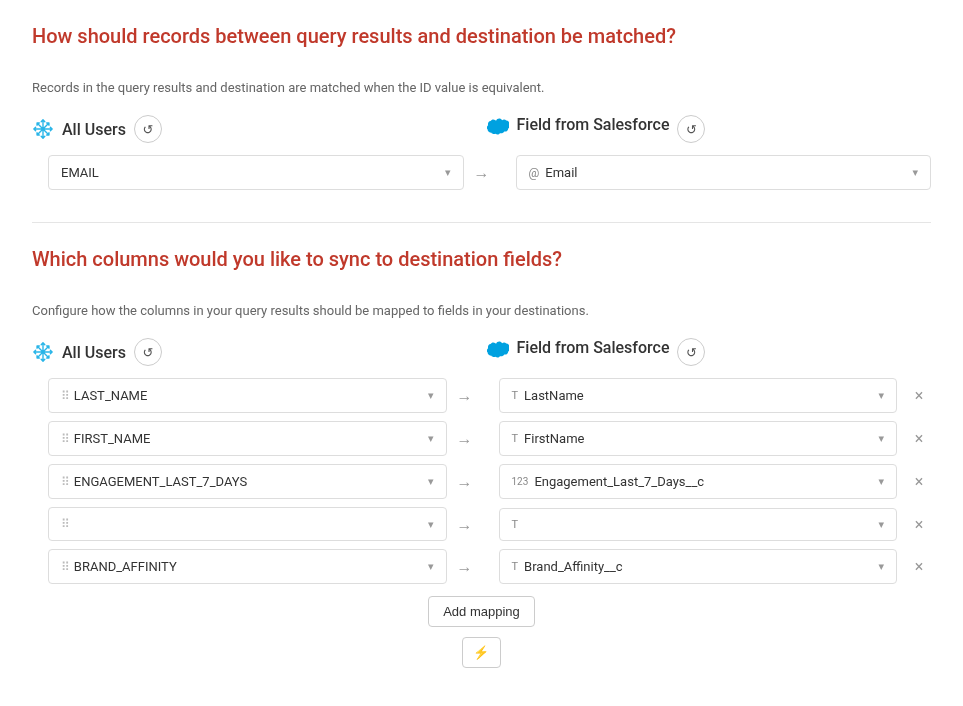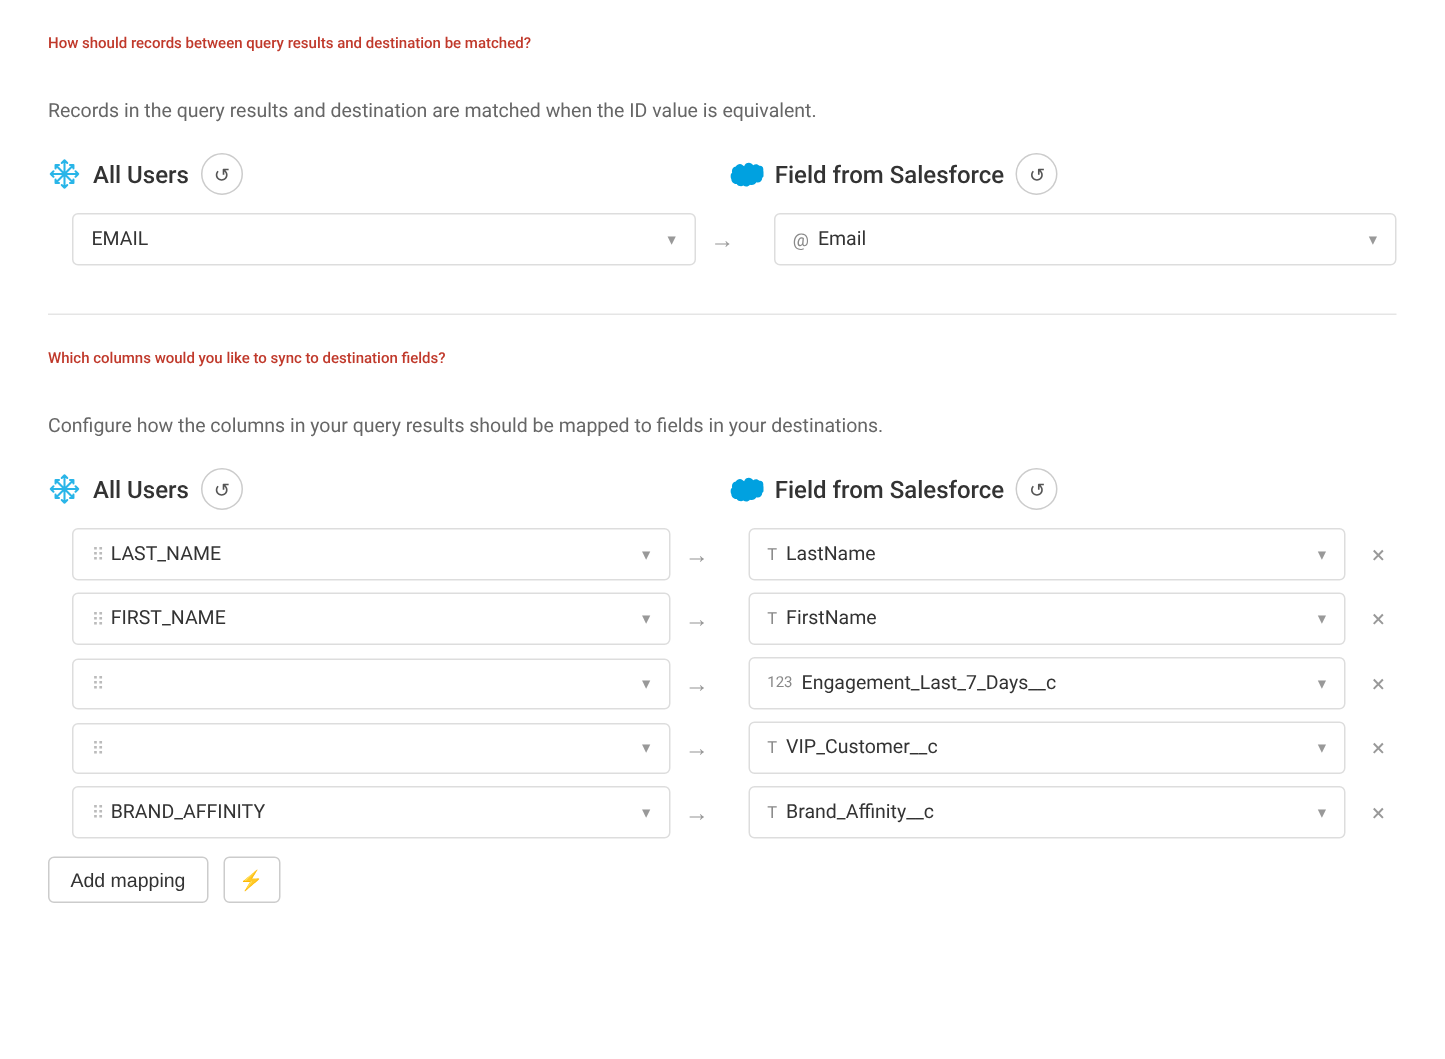--- a/index.html
+++ b/index.html
@@ -7,21 +7,21 @@
       font-family: -apple-system, BlinkMacSystemFont, 'Segoe UI', Roboto, sans-serif;
       background: #fff;
       color: #333;
       font-size: 14px;
       padding: 24px 32px;
     }
 
     .section { margin-bottom: 32px; }
 
     .question-title {
-      font-size: 10px;
+      font-size: 20px;
       color: #c0392b;
       font-weight: 500;
       margin-bottom: 8px;
     }
 
     .question-subtitle {
       font-size: 13px;
       color: #666;
       margin-bottom: 20px;
       margin-top: 32px;
@@ -117,20 +117,21 @@
       color: #bbb;
       margin-right: 4px;
       font-size: 12px;
     }
 
     .add-mapping-row {
       display: flex;
       align-items: center;
       gap: 10px;
       margin-top: 12px;
+      flex-direction: column;
     }
 
     .add-mapping-btn {
       padding: 7px 14px;
       border: 1px solid #ccc;
       border-radius: 4px;
       background: #fff;
       font-size: 13px;
       color: #333;
       cursor: pointer;
@@ -161,21 +162,20 @@
     }
 
     .header-arrow {
       width: 24px;
       flex-shrink: 0;
     }
 
     .header-dest {
       flex: 1;
       display: flex;
-      align-items: center;
       gap: 8px;
     }
 
     .header-close-placeholder {
       width: 24px;
       flex-shrink: 0;
     }
   </style>
 </head>
 <body>
@@ -283,20 +283,21 @@
         <span class="field-text">FirstName</span>
         <span class="chevron">▾</span>
       </div>
     </div>
     <span class="close-btn">×</span>
   </div>
         <div class="mapping-row">
     <div class="select-wrapper">
       <div class="select-display">
         <span class="grid-icon">⠿</span>
+        <span class="field-text">ENGAGEMENT_LAST_7_DAYS</span>
         <span class="chevron">▾</span>
       </div>
     </div>
     <span class="arrow-icon">→</span>
     <div class="select-wrapper">
       <div class="select-display">
         <span class="field-icon" style="font-size:10px;color:#888;">123</span>
         <span class="field-text">Engagement_Last_7_Days__c</span>
         <span class="chevron">▾</span>
       </div>
@@ -307,21 +308,20 @@
     <div class="select-wrapper">
       <div class="select-display">
         <span class="grid-icon">⠿</span>
         <span class="chevron">▾</span>
       </div>
     </div>
     <span class="arrow-icon">→</span>
     <div class="select-wrapper">
       <div class="select-display">
         <span class="field-icon" style="font-size:11px;color:#888;">T</span>
-        <span class="field-text">VIP_Customer__c</span>
         <span class="chevron">▾</span>
       </div>
     </div>
     <span class="close-btn">×</span>
   </div>
         <div class="mapping-row">
     <div class="select-wrapper">
       <div class="select-display">
         <span class="grid-icon">⠿</span>
         <span class="field-text">BRAND_AFFINITY</span>

